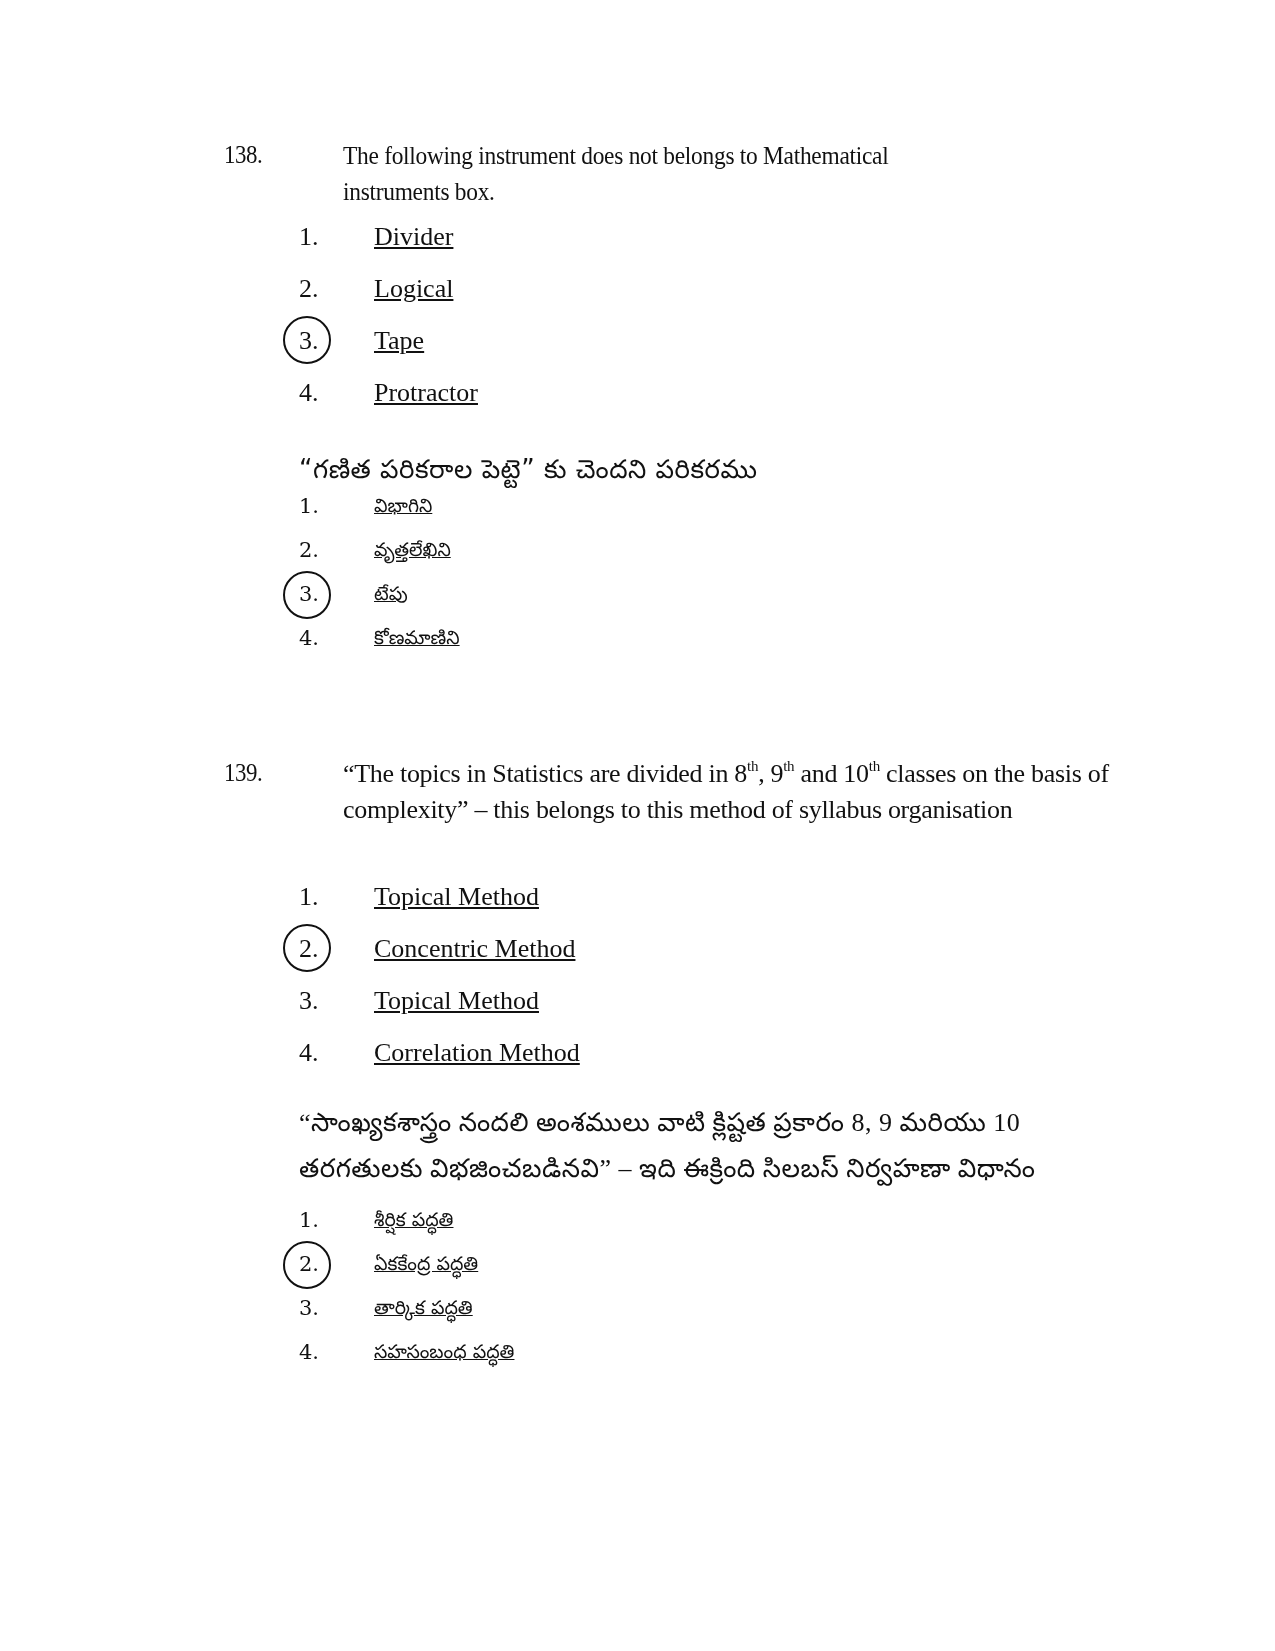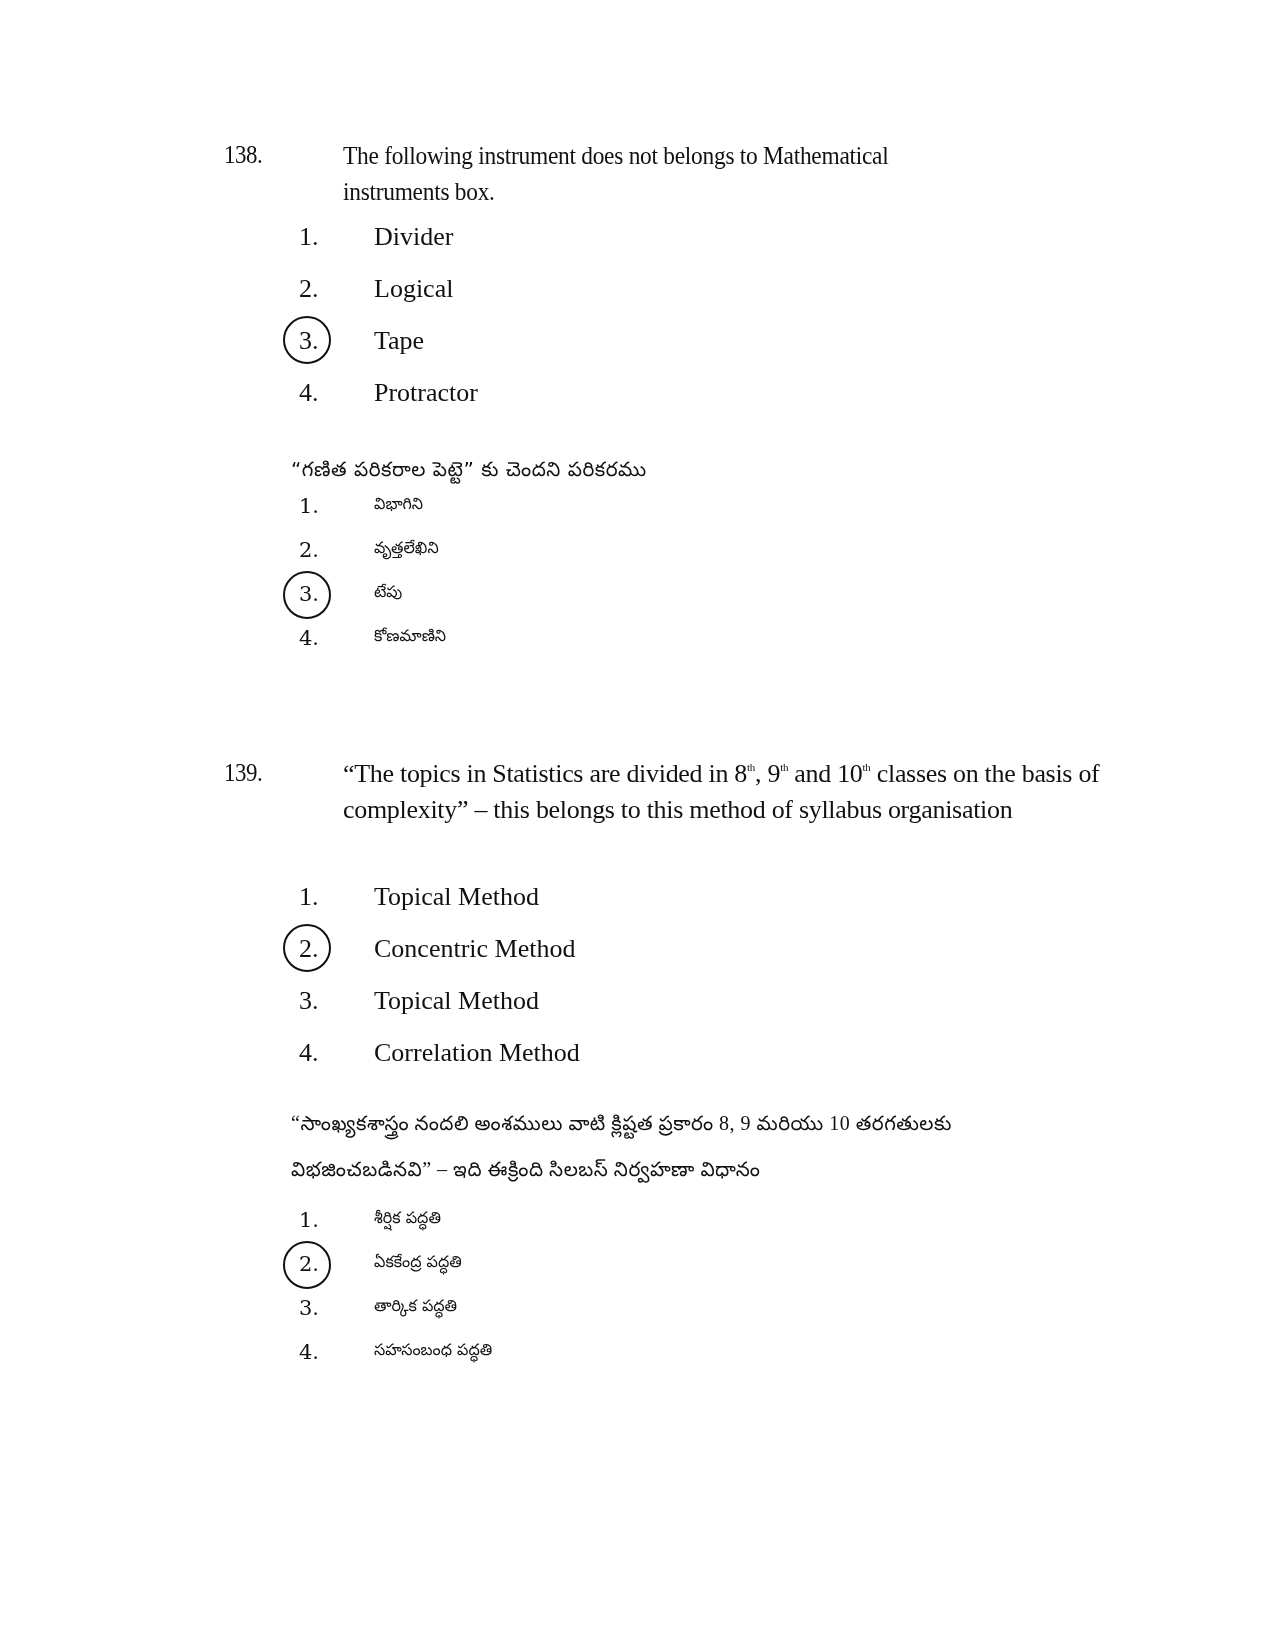--- a/index.html
+++ b/index.html
@@ -14,42 +14,42 @@
   .qnum {
     position: absolute; left: 224px;
     font-size: 26px; letter-spacing: -0.5px;
     transform: scaleX(0.88); transform-origin: left top;
   }
   .qtext {
     position: absolute; left: 299px; width: 790px;
     font-size: 26px; line-height: 36px; letter-spacing: -0.3px; margin-left: 44px;
   }
   .qtext .cond { display: inline-block; transform: scaleX(0.9); transform-origin: left; }
-  sup { font-size: 11px; line-height: 0; vertical-align: 11px; }
+  sup { font-size: 15px; line-height: 0; vertical-align: 11px; }
   .opt {
     position: absolute; left: 0; width: 1275px; height: 36px;
     font-size: 26px;
   }
   .opt .num {
     position: absolute; left: 299px; top: 0; width: 46px; text-align: left;
   }
   .opt .lab {
-    position: absolute; left: 374px; top: 0; white-space: nowrap;
+    position: absolute; left: 374px; top: 0; white-space: nowrap; text-decoration: underline;
   }
   .opt .circle {
     position: absolute; left: 283px; top: -10px;
     width: 44px; height: 44px; border: 2px solid #111; border-radius: 50%;
   }
   .te-opt { font-size: 22px; }
   .te-opt .num { font-family: "DejaVu Serif", serif; font-size: 21px; }
-  .te-opt .lab { font-family: "DejaVu Sans", sans-serif; font-size: 16px; }
+  .te-opt .lab { font-family: "DejaVu Sans", sans-serif; font-size: 19px; }
   .te-opt .circle { top: -11px; }
   .te-text {
-    position: absolute; left: 291px; width: 760px;
-    font-family: "DejaVu Sans", sans-serif; font-size: 20px; line-height: 46px;
+    position: absolute; left: 299px; width: 760px;
+    font-family: "DejaVu Sans", sans-serif; font-size: 26px; line-height: 46px;
     letter-spacing: 0.5px;
   }
 </style>
 </head>
 <body>
 
 <div class="q" style="top:0;">
   <div class="qnum" style="top:140px;">138.</div>
   <div class="qtext" style="top:138px;">
     <span class="cond" style="width:680px;">The following instrument does not belongs to Mathematical instruments box.</span>

